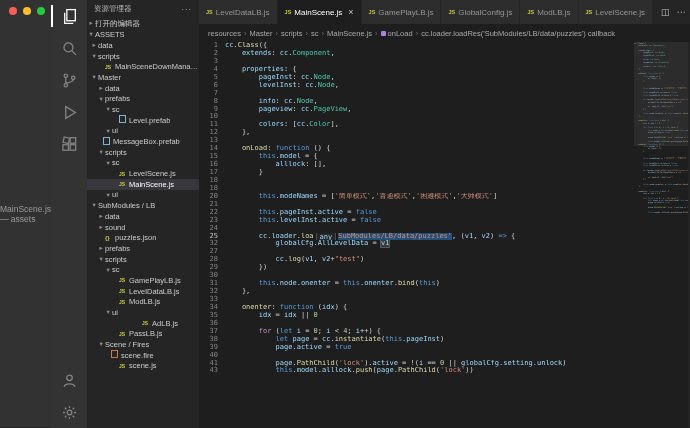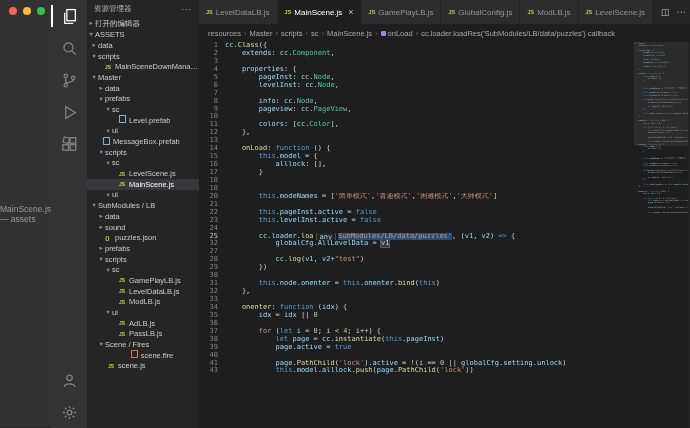--- a/index.html
+++ b/index.html
@@ -257,40 +257,40 @@
           </div>
           <div class="row" style="padding-left: 24px;">
             <span class="chev"></span>
             <span class="fi">JS</span>
             <span class="label">ModLB.js</span>
           </div>
           <div class="row" style="padding-left: 17px;">
             <span class="chev">▾</span>
             <span class="label">ui</span>
           </div>
-          <div class="row" style="padding-left: 24px;">
+          <div class="row" style="padding-left: 24px; margin-left: 23px;">
             <span class="chev"></span>
             <span class="fi">JS</span>
             <span class="label">AdLB.js</span>
           </div>
           <div class="row" style="padding-left: 24px;">
             <span class="chev"></span>
             <span class="fi">JS</span>
             <span class="label">PassLB.js</span>
           </div>
           <div class="row" style="padding-left: 10px;">
             <span class="chev">▾</span>
             <span class="label">Scene / Fires</span>
           </div>
-          <div class="row" style="padding-left: 10px; justify-content: center;">
+          <div class="row" style="padding-left: 16px;">
             <span class="chev"></span>
             <span class="fi-box fire"></span>
             <span class="label">scene.fire</span>
           </div>
-          <div class="row" style="padding-left: 13px;">
+          <div class="row" style="padding-left: 24px;">
             <span class="chev"></span>
             <span class="fi">JS</span>
             <span class="label">scene.js</span>
           </div>
         </div>
     </div>
 
     <div class="editor">
       <div class="tabbar">
           <div class="tab">

